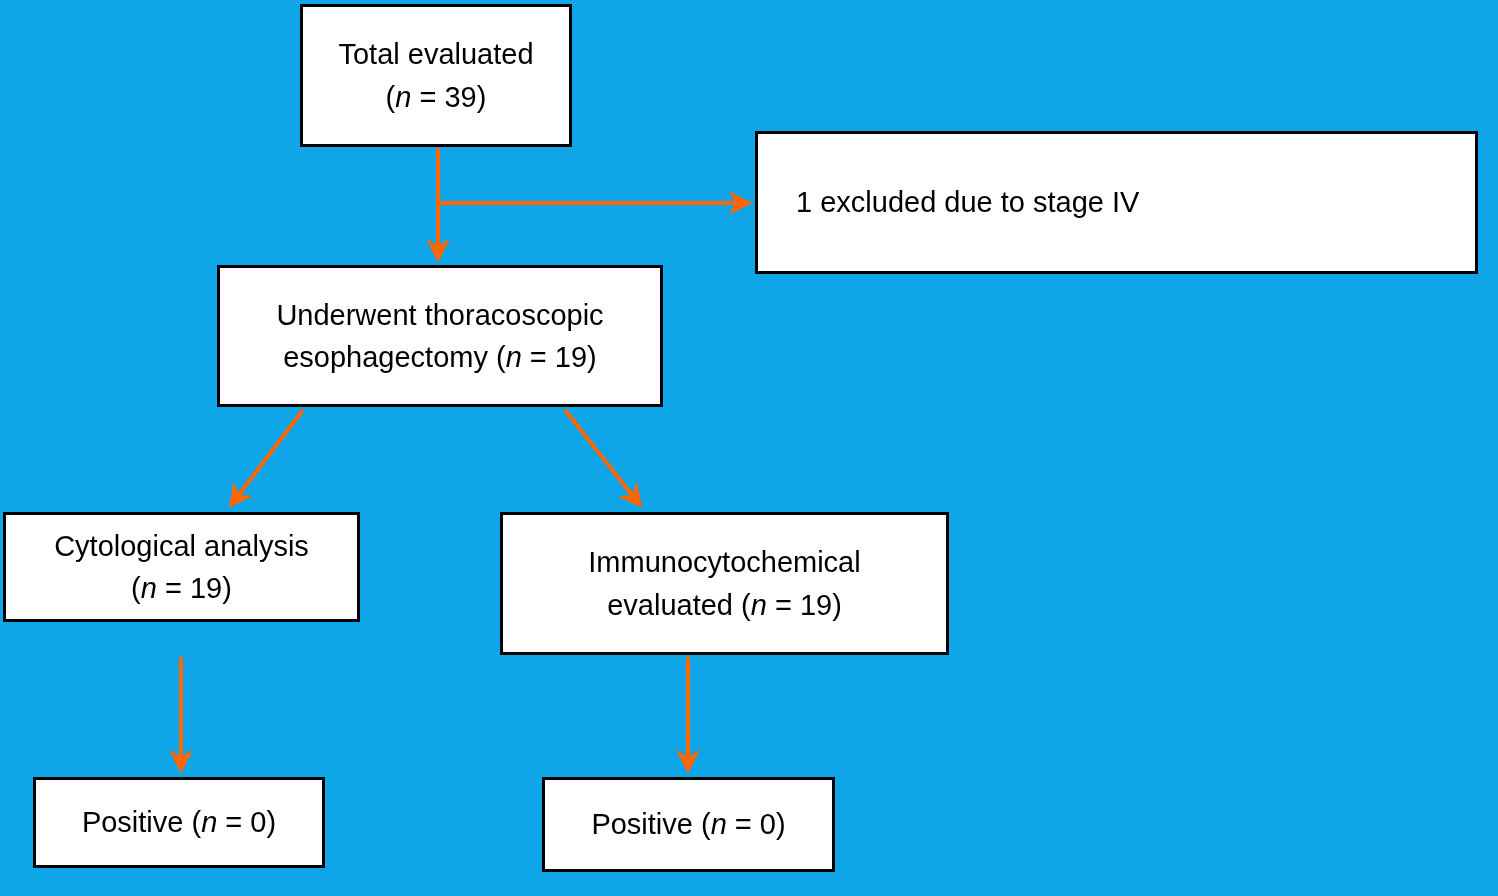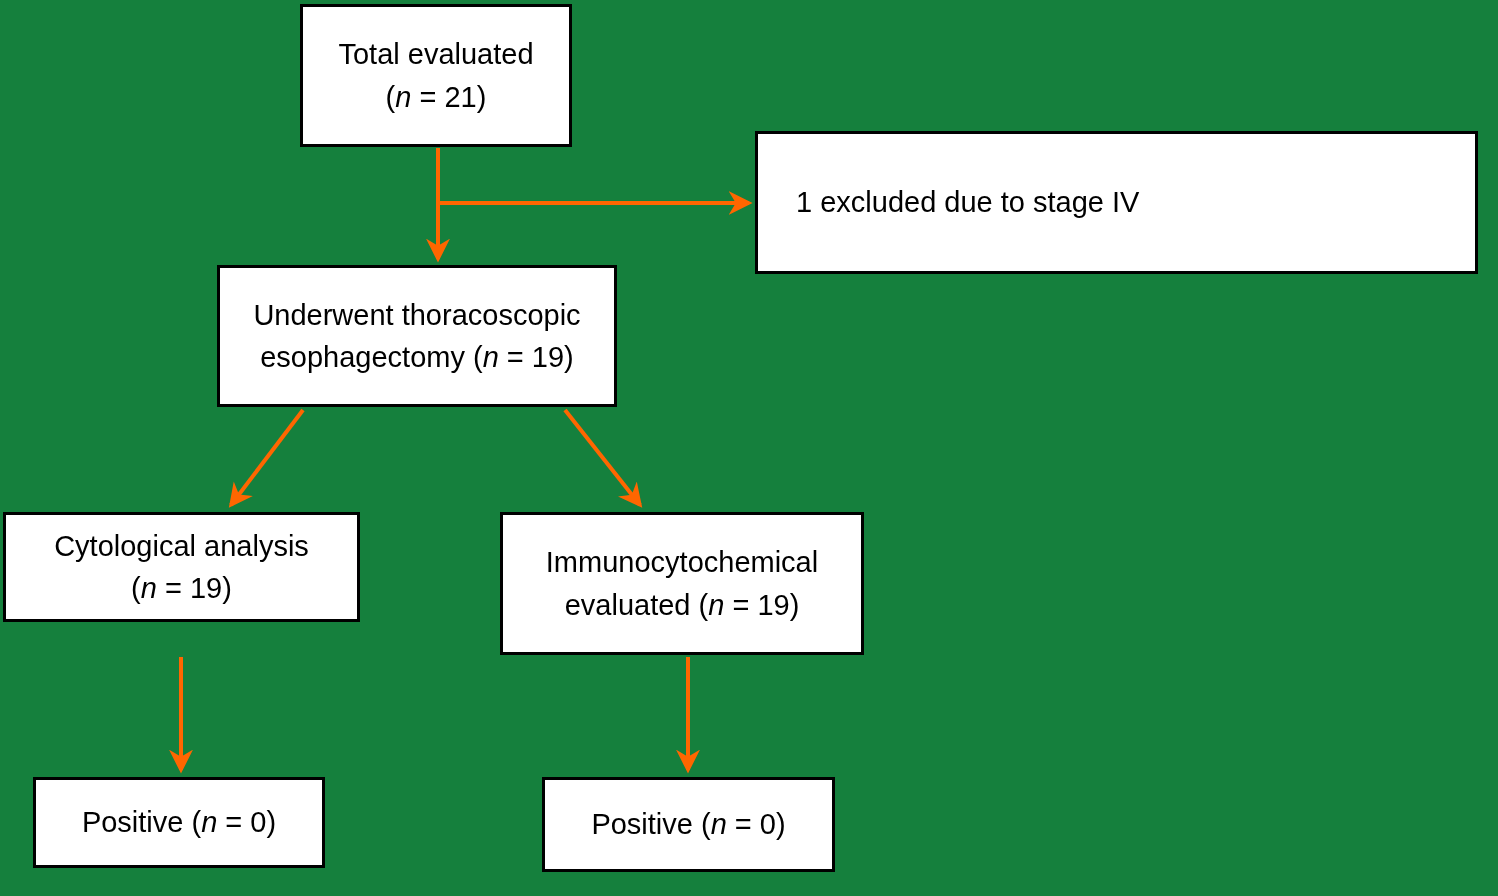--- a/index.html
+++ b/index.html
@@ -4,21 +4,21 @@
 <style>
   html, body {
     margin: 0;
     padding: 0;
     background: #ffffff;
   }
   .canvas {
     position: relative;
     width: 1498px;
     height: 896px;
-    background: #15803d;
+    background: #0ea5e9;
     font-family: "Liberation Sans", "DejaVu Sans", sans-serif;
     color: #000000;
   }
   .arrows {
     position: absolute;
     left: 0;
     top: 0;
     width: 1498px;
     height: 896px;
   }
@@ -43,23 +43,23 @@
     align-items: flex-start;
     text-align: left;
     padding-left: 38px;
     padding-right: 10px;
   }
   .it {
     font-style: italic;
   }
   #box-total          { left: 300px; top: 4px;   width: 272px; height: 143px; }
   #box-excluded       { left: 755px; top: 131px; width: 723px; height: 143px; text-align: center; }
-  #box-surgery        { left: 217px; top: 265px; width: 400px; height: 142px; }
+  #box-surgery        { left: 217px; top: 265px; width: 446px; height: 142px; }
   #box-cytology       { left: 3px;   top: 512px; width: 357px; height: 110px; }
-  #box-immuno         { left: 500px; top: 512px; width: 364px; height: 143px; }
+  #box-immuno         { left: 500px; top: 512px; width: 449px; height: 143px; }
   #box-positive-left  { left: 33px;  top: 777px; width: 292px; height: 91px;  }
   #box-positive-right { left: 542px; top: 777px; width: 293px; height: 95px;  }
 </style>
 </head>
 <body>
 
 <div class="canvas">
 
   <svg class="arrows" viewBox="0 0 1498 896" xmlns="http://www.w3.org/2000/svg">
     <defs>
@@ -70,21 +70,21 @@
     <line class="arrow-line" x1="438" y1="148" x2="438" y2="259" marker-end="url(#ah)" stroke="#ff6600"></line>
     <line class="arrow-line" x1="436" y1="203" x2="749" y2="203" marker-end="url(#ah)" stroke="#ff6600"></line>
     <line class="arrow-line" x1="303" y1="410" x2="231" y2="505" marker-end="url(#ah)" stroke="#ff6600"></line>
     <line class="arrow-line" x1="565" y1="410" x2="640" y2="505" marker-end="url(#ah)" stroke="#ff6600"></line>
     <line class="arrow-line" x1="181" y1="657" x2="181" y2="770" marker-end="url(#ah)" stroke="#ff6600"></line>
     <line class="arrow-line" x1="688" y1="657" x2="688" y2="770" marker-end="url(#ah)" stroke="#ff6600"></line>
   </svg>
 
   <div class="box" id="box-total">
     <div class="line"><span>Total evaluated</span></div>
-    <div class="line"><span>(</span><span class="it">n</span><span> = 21)</span></div>
+    <div class="line"><span>(</span><span class="it">n</span><span> = 39)</span></div>
   </div>
 
   <div class="box left-align" id="box-excluded">
     <div class="line"><span>1 excluded due to stage IV</span></div>
   </div>
 
   <div class="box" id="box-surgery">
     <div class="line"><span>Underwent thoracoscopic</span></div>
     <div class="line"><span>esophagectomy (</span><span class="it">n</span><span> = 19)</span></div>
   </div>

